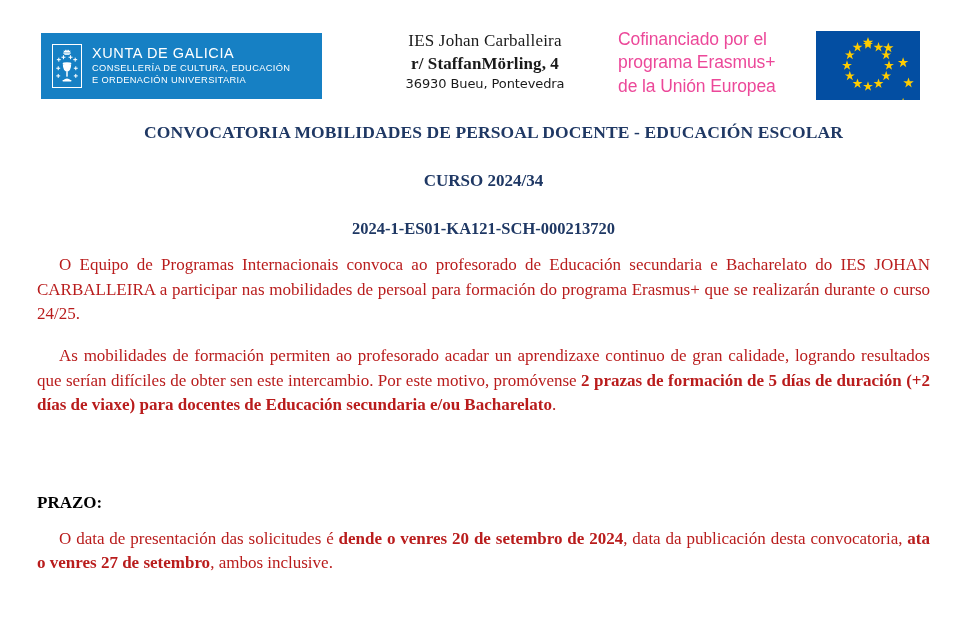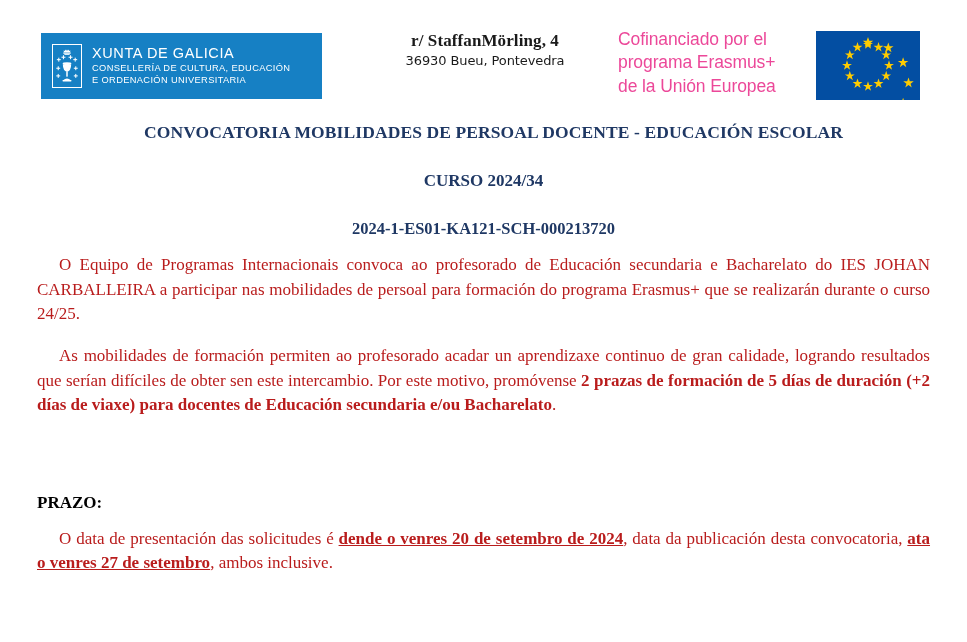--- a/index.html
+++ b/index.html
@@ -168,21 +168,21 @@
     font-family: "Liberation Serif", serif;
     font-size: 17px;
     line-height: 1.45;
     text-align: justify;
     text-justify: inter-word;
     margin-top: 14px;
     text-indent: 22px;
     color: #b91c1c;
   }
   .para b { font-weight: bold; }
-  .para .bu { font-weight: bold; text-decoration: underline; }
+  .para .bu { font-weight: bold; }
   .gap-lg { height: 28px; }
 </style>
 </head>
 <body>
 
 <div class="page">
 
   <div class="header">
 
     <div class="xunta-block">
@@ -242,20 +242,21 @@
       <div class="xunta-text">
         <div class="xunta-title">XUNTA DE GALICIA</div>
         <div class="xunta-sub">
           <div>CONSELLERÍA DE CULTURA, EDUCACIÓN</div>
           <div>E ORDENACIÓN UNIVERSITARIA</div>
         </div>
       </div>
     </div>
 
     <div class="centre-block">
+      <div class="centre-l1">IES Johan Carballeira</div>
       <div class="centre-l2">r/ StaffanMörling, 4</div>
       <div class="centre-l3">36930 Bueu, Pontevedra</div>
     </div>
 
     <div class="eu-block">
       <div class="eu-text">
         <div>Cofinanciado por el</div>
         <div>programa Erasmus+</div>
         <div>de la Unión Europea</div>
       </div>

